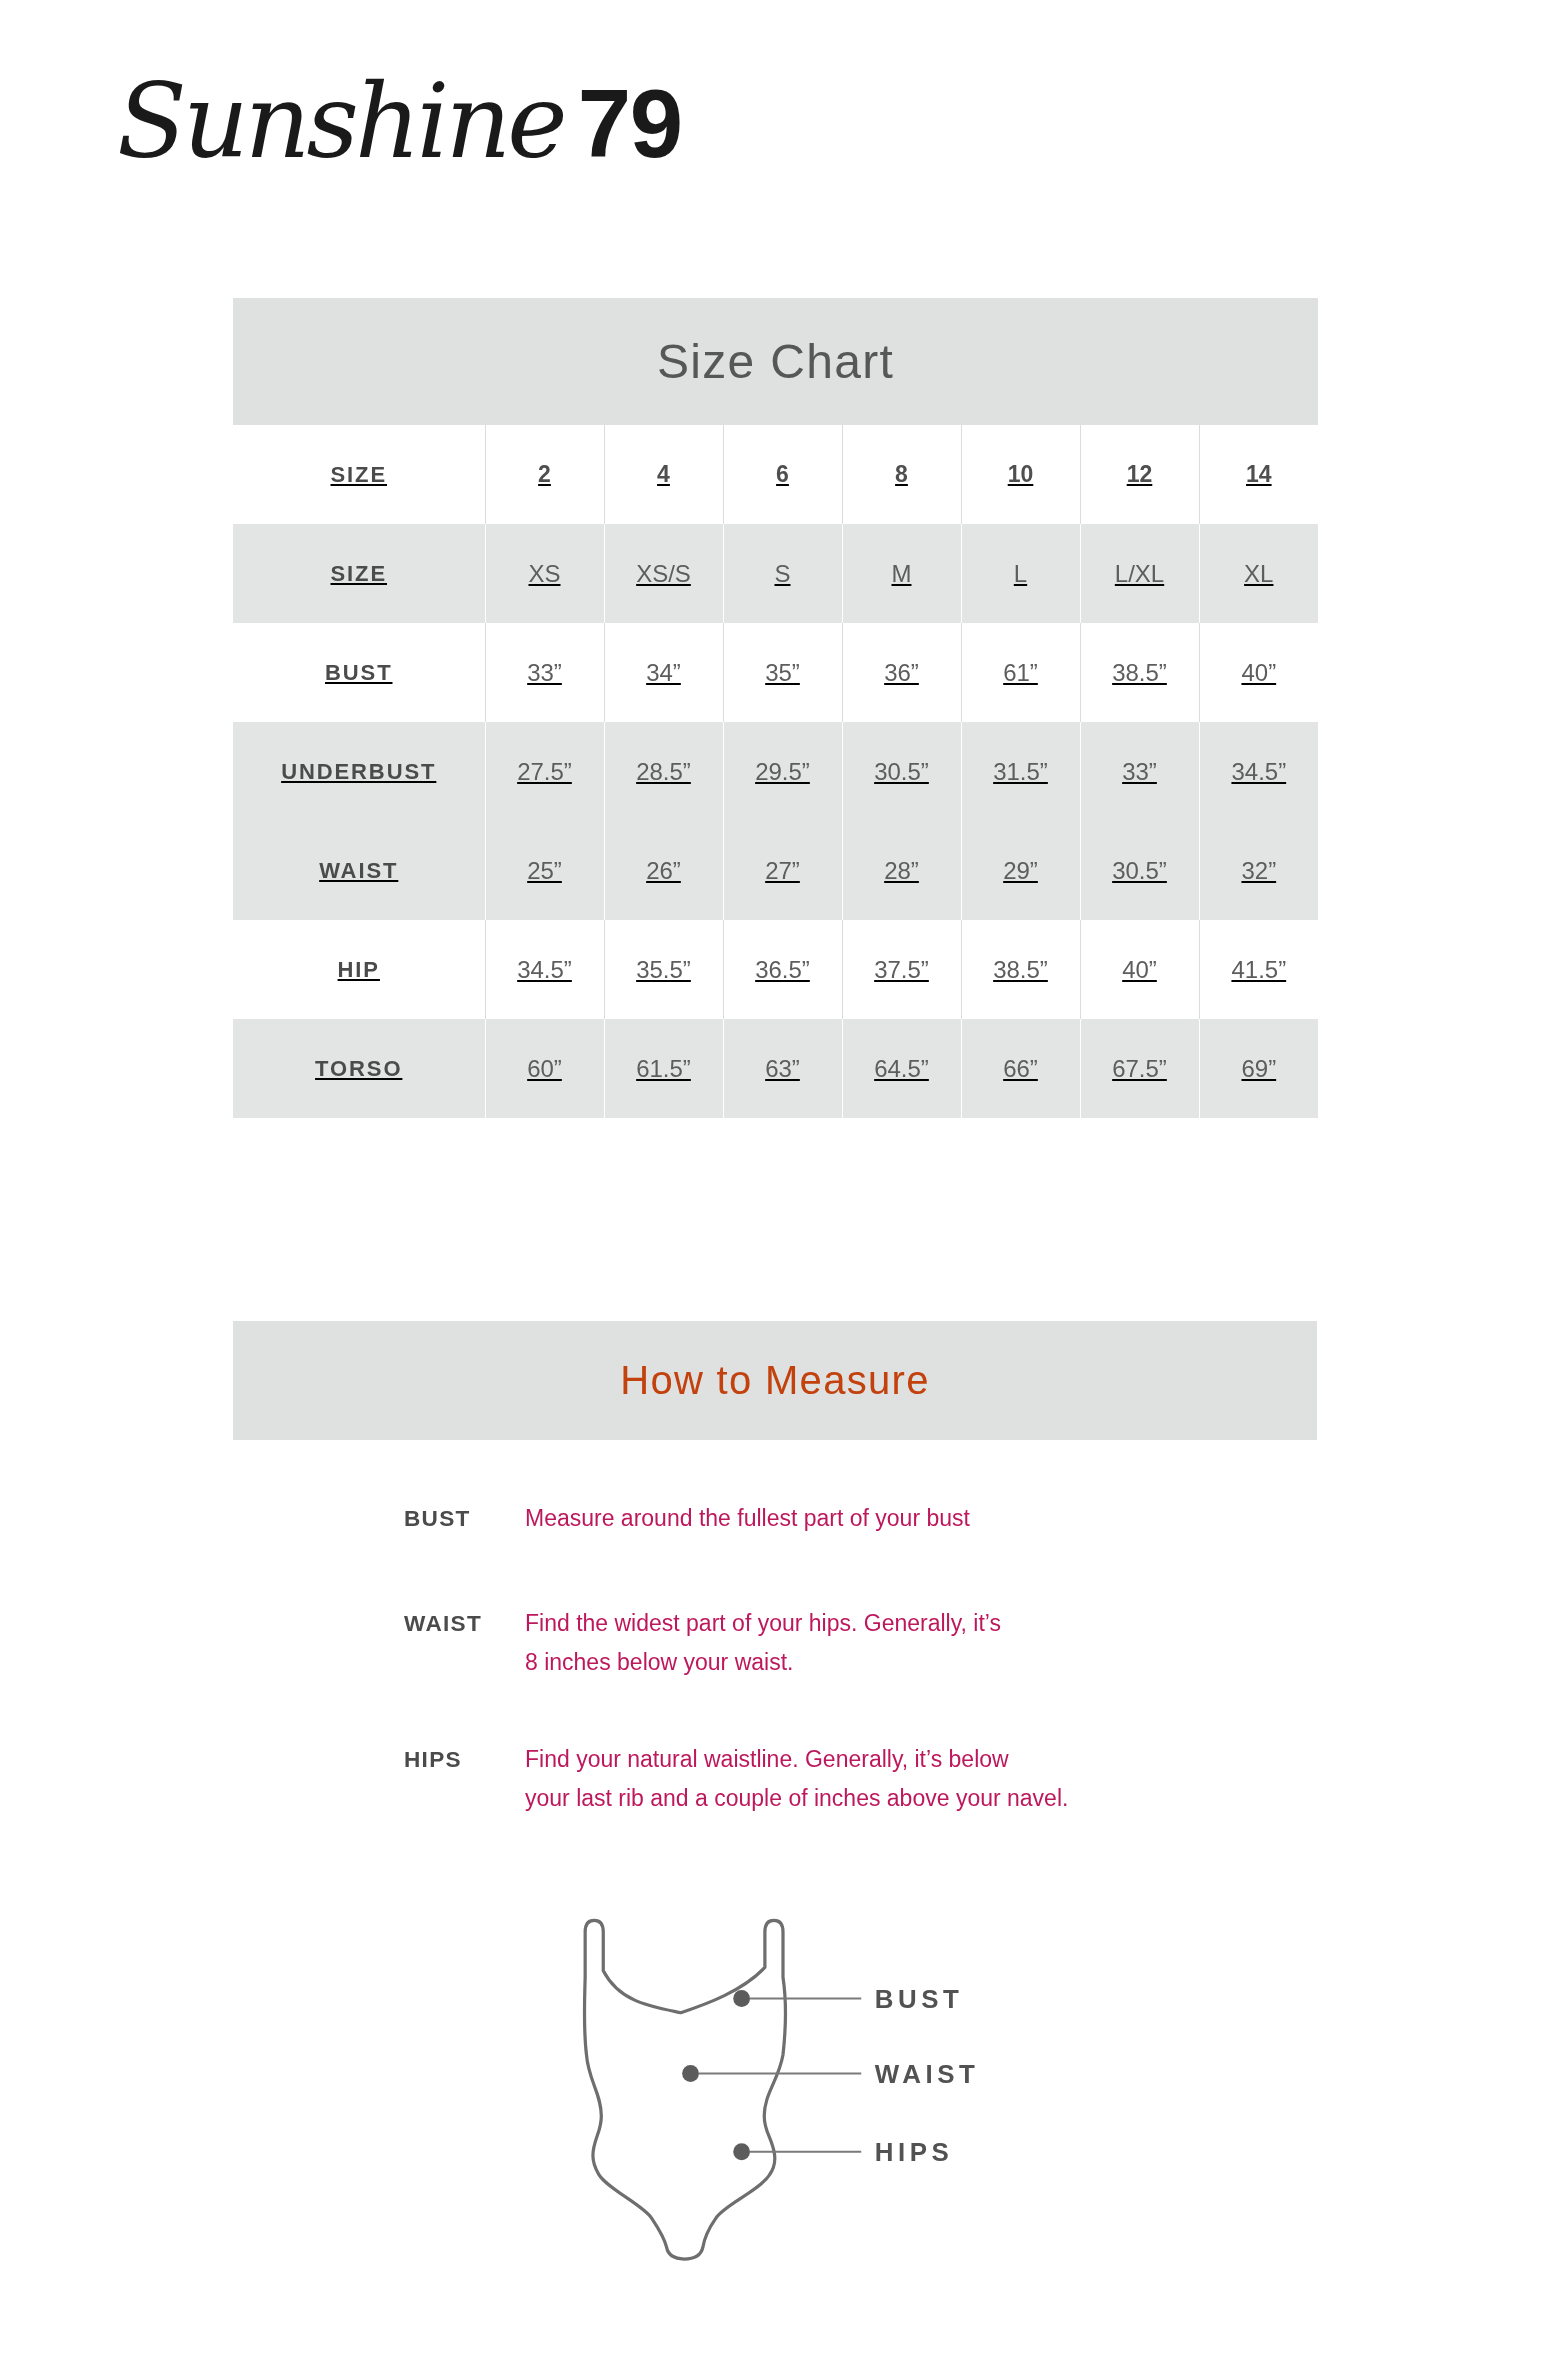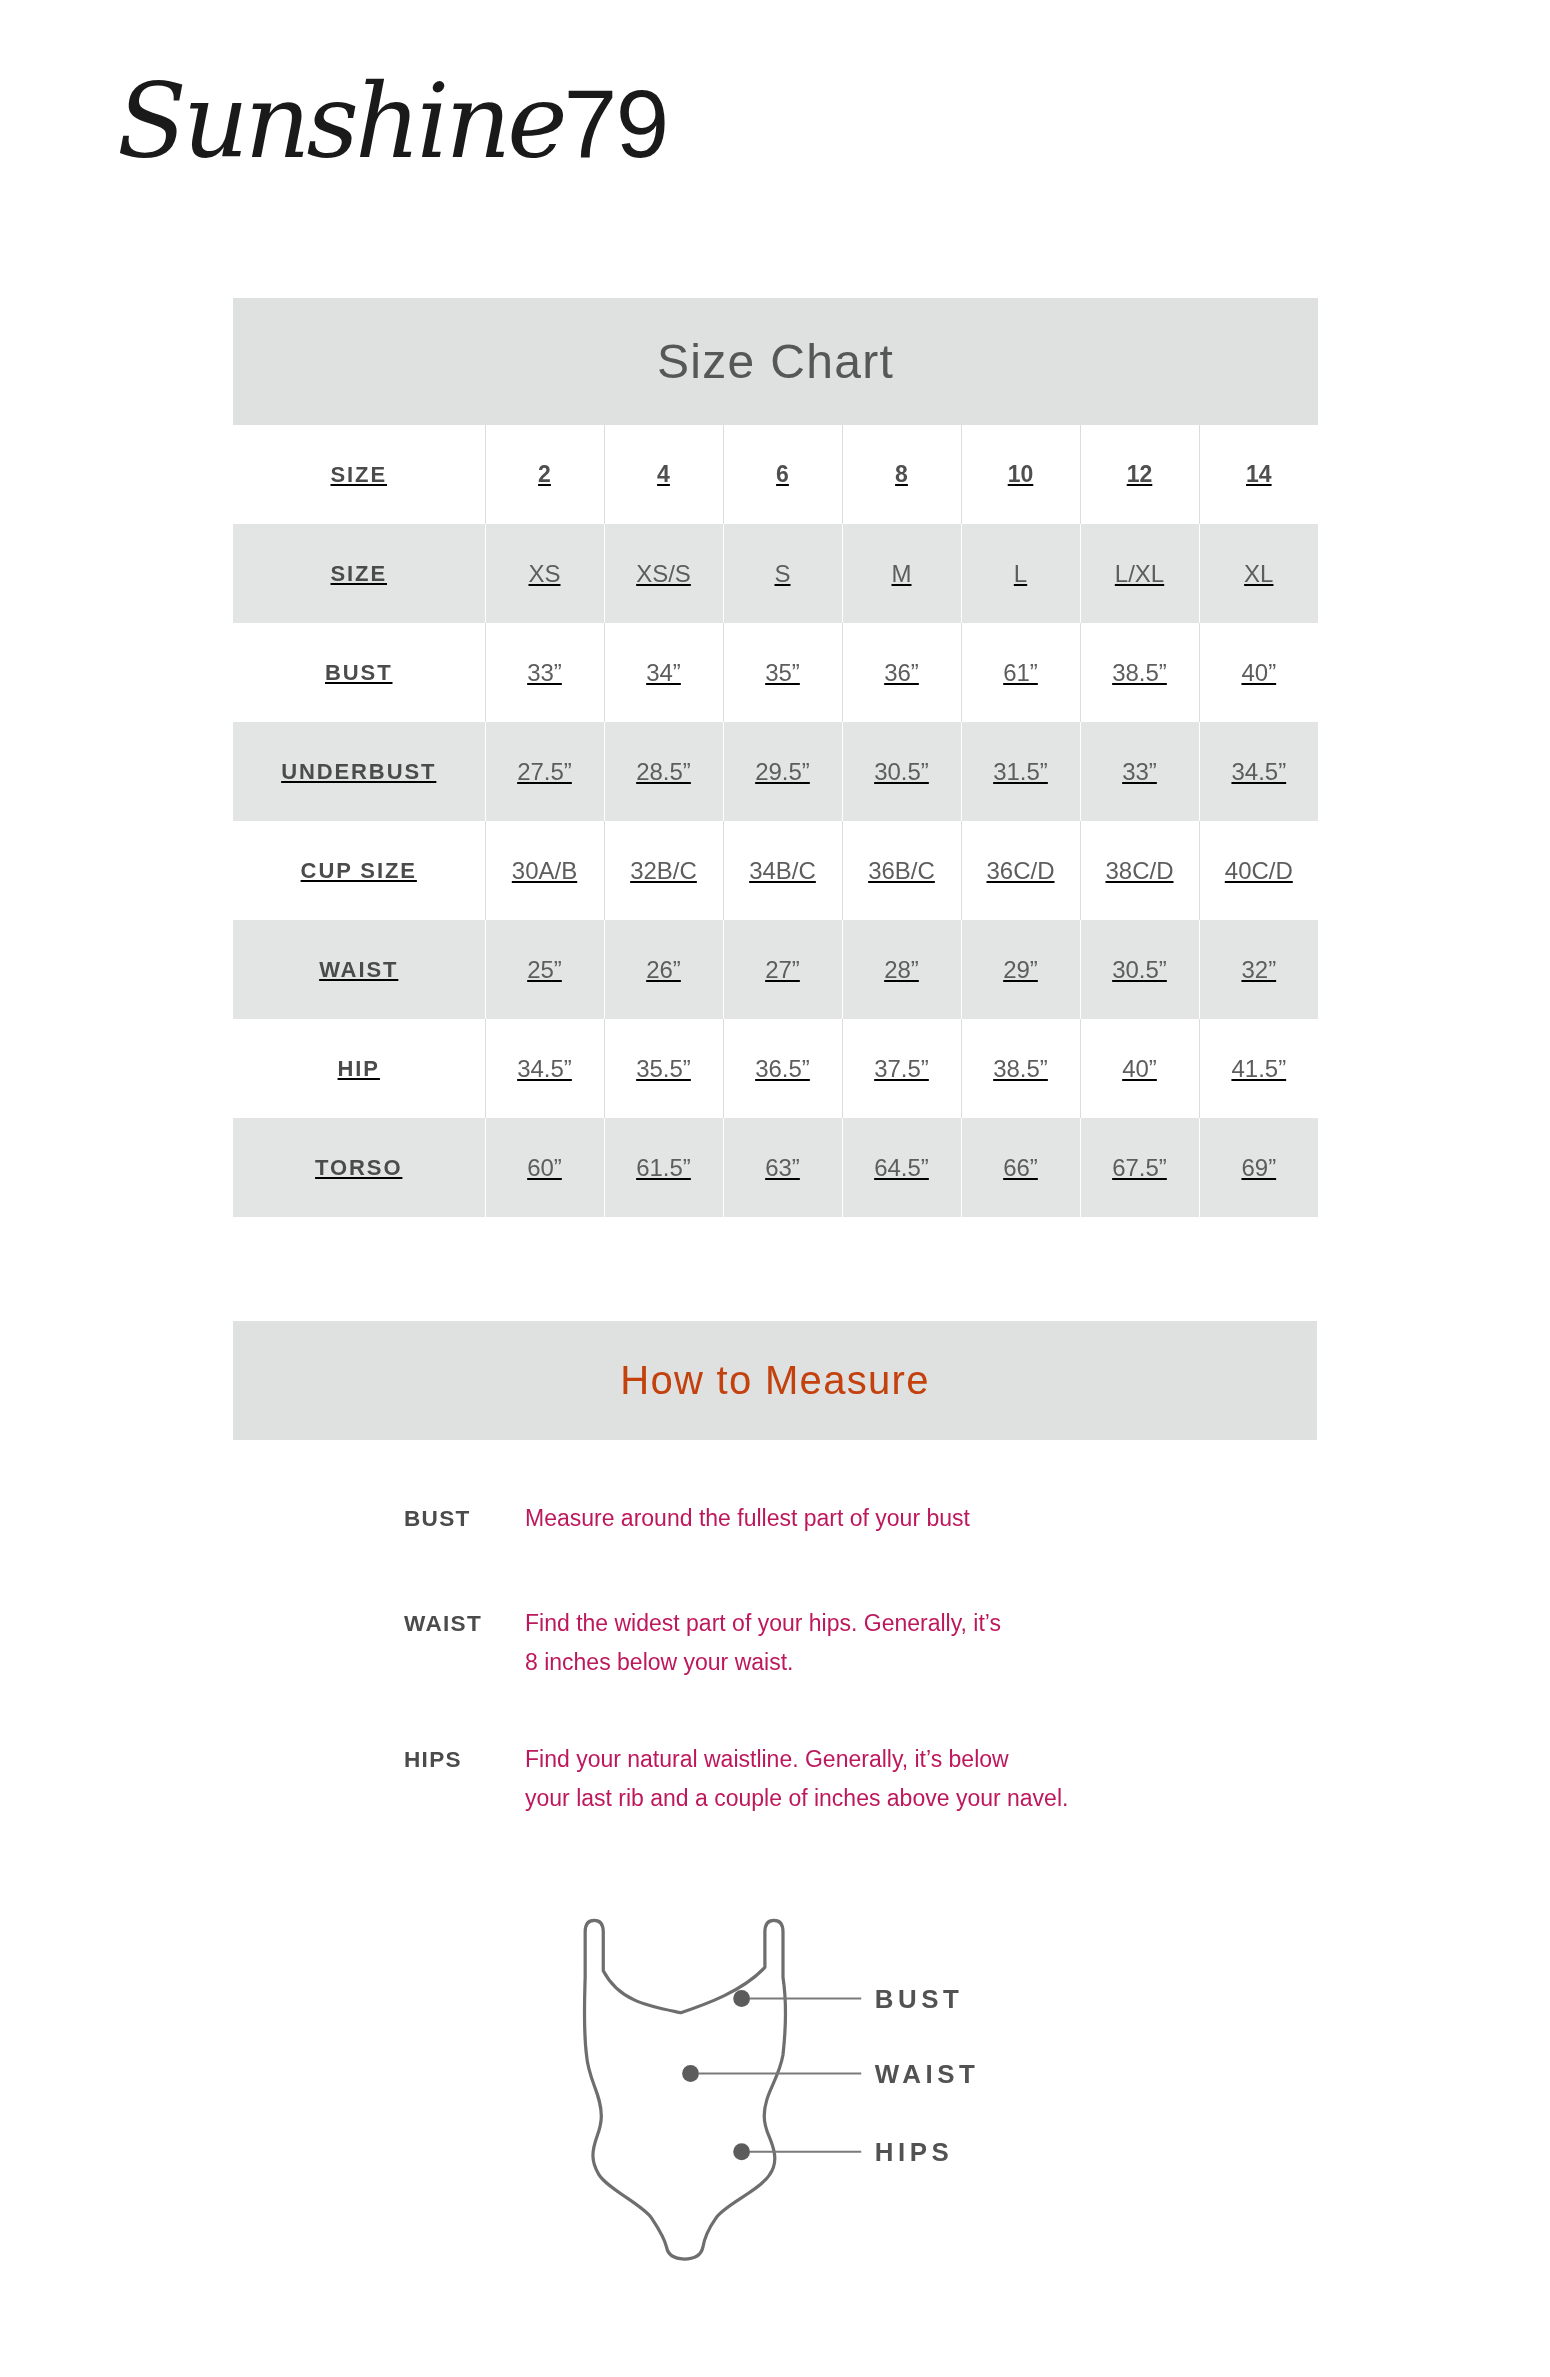--- a/index.html
+++ b/index.html
@@ -23,22 +23,23 @@
   .logo-script {
     font-family: "DejaVu Serif", serif;
     font-style: italic;
     font-size: 102px;
     letter-spacing: -3.9px;
     margin-left: 20px;
   }
   .logo-number {
     font-family: "Liberation Sans", sans-serif;
     font-size: 96px;
-    font-weight: 400;
+    font-weight: 700;
     letter-spacing: -1.3px;
+    margin-left: 14px;
   }
 
   
   table.size-table {
     position: absolute;
     left: 233px;
     top: 298px;
     width: 1084px;
     border-collapse: collapse;
     table-layout: fixed;
@@ -171,30 +172,20 @@
     </tr>
     <tr class="data-row shaded">
       <td class="lbl">UNDERBUST</td>
       <td class="val">27.5”</td>
       <td class="val">28.5”</td>
       <td class="val">29.5”</td>
       <td class="val">30.5”</td>
       <td class="val">31.5”</td>
       <td class="val">33”</td>
       <td class="val">34.5”</td>
-    </tr>
-    <tr class="data-row plain">
-      <td class="lbl">CUP SIZE</td>
-      <td class="val">30A/B</td>
-      <td class="val">32B/C</td>
-      <td class="val">34B/C</td>
-      <td class="val">36B/C</td>
-      <td class="val">36C/D</td>
-      <td class="val">38C/D</td>
-      <td class="val">40C/D</td>
     </tr>
     <tr class="data-row shaded">
       <td class="lbl">WAIST</td>
       <td class="val">25”</td>
       <td class="val">26”</td>
       <td class="val">27”</td>
       <td class="val">28”</td>
       <td class="val">29”</td>
       <td class="val">30.5”</td>
       <td class="val">32”</td>

